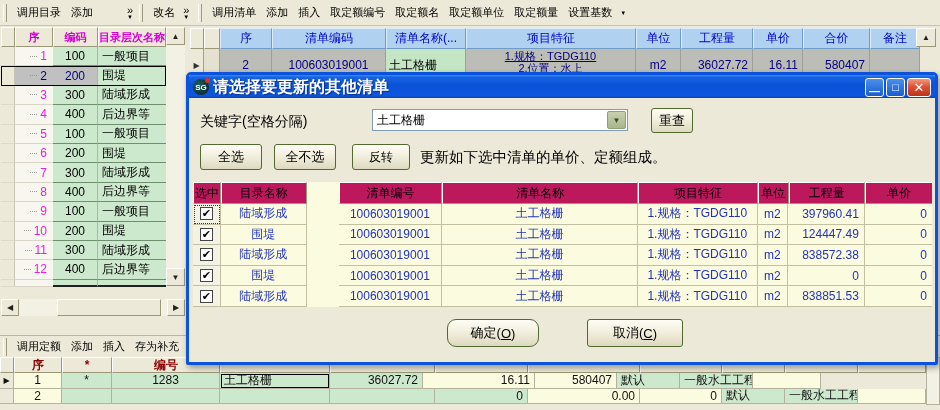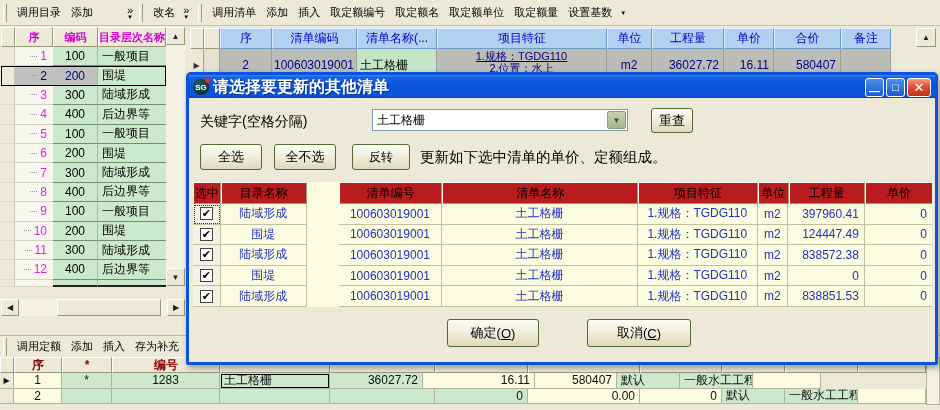--- a/index.html
+++ b/index.html
@@ -41,21 +41,21 @@
   
   .list-table { position:absolute; left:190px; top:26px; width:748px; height:56px; background:#ece9d8; }
   .bt-head { display:flex; height:21px; margin-top:2px; }
   .bh { background:#b0d2f0; border:1px solid; border-color:#ddecfc #6f9cc6 #6f9cc6 #ddecfc; color:#0000cc; display:flex; align-items:center; justify-content:center; font-size:12px; overflow:hidden; white-space:nowrap; }
   .brow { display:flex; height:33px; }
   .bc { background:#bdbdb8; color:#000080; border-right:1px solid #a0a09a; border-bottom:1px solid #a0a09a; overflow:hidden; white-space:nowrap; display:flex; align-items:center; justify-content:center; font-size:12px; }
   .bc.num { justify-content:flex-end; padding-right:4px; }
   .bc.gname { background:#c4e6c4; color:#000; justify-content:flex-start; padding-left:3px; }
   .bc.feat { flex-direction:column; justify-content:flex-start; font-size:11px; line-height:12px; padding-top:1px; }
   .bc.feat .l1 { text-decoration:underline; }
-  .w-ind{width:14px;} .w-sub{width:16px; background:#d8d5c4;} .w-seq{width:52px;} .w-code{width:85px;} .w-name{width:80px;} .w-feat{width:170px;} .w-unit{width:45px;} .w-qty{width:72px;} .w-prc{width:50px;} .w-tot{width:67px;} .w-note{width:50px;}
+  .w-ind{width:14px;} .w-sub{width:16px; background:#d8d5c4;} .w-seq{width:52px;} .w-code{width:114px;} .w-name{width:80px;} .w-feat{width:170px;} .w-unit{width:45px;} .w-qty{width:72px;} .w-prc{width:50px;} .w-tot{width:67px;} .w-note{width:50px;}
   .bt-scroll { position:absolute; right:2px; top:2px; width:20px; height:19px; }
   .bc.indcell { background:#ece9d8; color:#333; font-size:8px; }
   .bc.subcell { background:#e4e1d0; }
 
   
   .bottom-panel { position:absolute; left:0; top:335px; width:940px; height:75px; background:#ece9d8; border-top:1px solid #b8b5a4; }
   .qbar { display:flex; align-items:center; height:21px; }
   .qt-head { display:flex; height:16px; }
   .qh { background:#ece9d8; border:1px solid; border-color:#ffffff #9a9878 #9a9878 #ffffff; color:#8b0000; font-weight:bold; display:flex; align-items:center; justify-content:center; font-size:12px; overflow:hidden; }
   .qrow { display:flex; height:15.5px; }
@@ -89,31 +89,31 @@
   .combo .drop { width:19px; height:18px; margin-right:1px; background:linear-gradient(180deg,#c6d0ae,#a8b68c); border:1px solid #8fa06e; border-radius:2px; display:flex; align-items:center; justify-content:center; font-size:8px; color:#3c4a22; }
   .xpbtn { background:linear-gradient(180deg,#fefdf6,#f2efdd 45%,#ddd9c0); border:1px solid #516b2f; border-radius:3px; display:flex; align-items:center; justify-content:center; font-size:13px; color:#000; cursor:default; }
   .btn-requery { position:absolute; left:462px; top:10px; width:42px; height:25px; }
   .btn-selall  { position:absolute; left:11px;  top:46px; width:62px; height:26px; }
   .btn-selnone { position:absolute; left:85px;  top:46px; width:62px; height:26px; }
   .btn-invert  { position:absolute; left:163px; top:46px; width:58px; height:26px; font-size:12px; }
   .info-text { position:absolute; left:231px; top:50px; font-size:14.5px; }
 
   .dlg-table { position:absolute; left:4px; top:84px; width:739px; height:125px; background:#fbfbe0; }
   .dt-head { display:flex; height:22px; }
-  .dh { background:#b91c1c; border:1px solid; border-color:#ffffff #9a9878 #9a9878 #ffffff; display:flex; align-items:center; justify-content:center; font-size:12px; overflow:hidden; white-space:nowrap; }
+  .dh { background:#be185d; border:1px solid; border-color:#ffffff #9a9878 #9a9878 #ffffff; display:flex; align-items:center; justify-content:center; font-size:12px; overflow:hidden; white-space:nowrap; }
   .drow { display:flex; height:20.6px; }
   .dc { color:#2233bb; border-right:1px solid #c2c0a0; border-bottom:1px solid #c2c0a0; background:#fbfbe0; display:flex; align-items:center; justify-content:center; font-size:12px; overflow:hidden; white-space:nowrap; }
   .dc.num { justify-content:flex-end; padding-right:5px; }
   .dc.chk { background:#f4f2e2; }
   .d-chk{width:29px;} .d-dir{width:90px;} .d-code{width:108px;margin-left:32px;} .d-name{width:205px;} .d-feat{width:125px;} .d-unit{width:32px;} .d-qty{width:80px;} .d-prc{width:70px; border-right:none;}
   .checkbox { width:13px; height:13px; background:#fff; border:1px solid #444; display:flex; align-items:center; justify-content:center; font-size:11px; color:#000; line-height:11px; }
   .drow.focus .chk { outline:1px dotted #333; outline-offset:-2px; }
 
-  .btn-ok     { position:absolute; left:258px; top:221px; width:92px; height:28px; }
-  .btn-cancel { position:absolute; left:398px; top:221px; width:104px; height:28px;text-align:center; }
+  .btn-ok     { position:absolute; left:258px; top:221px; width:92px; height:28px;border-radius:9px; }
+  .btn-cancel { position:absolute; left:398px; top:221px; width:96px; height:28px;text-align:center; }
   .accel { text-decoration:underline; }
 </style>
 </head>
 <body>
 
 <div class="topbar">
   <div class="grip"></div>
   <span class="tb-item">调用目录</span>
   <span class="tb-item">添加</span>
   <span class="more" style="margin-left:26px;">

